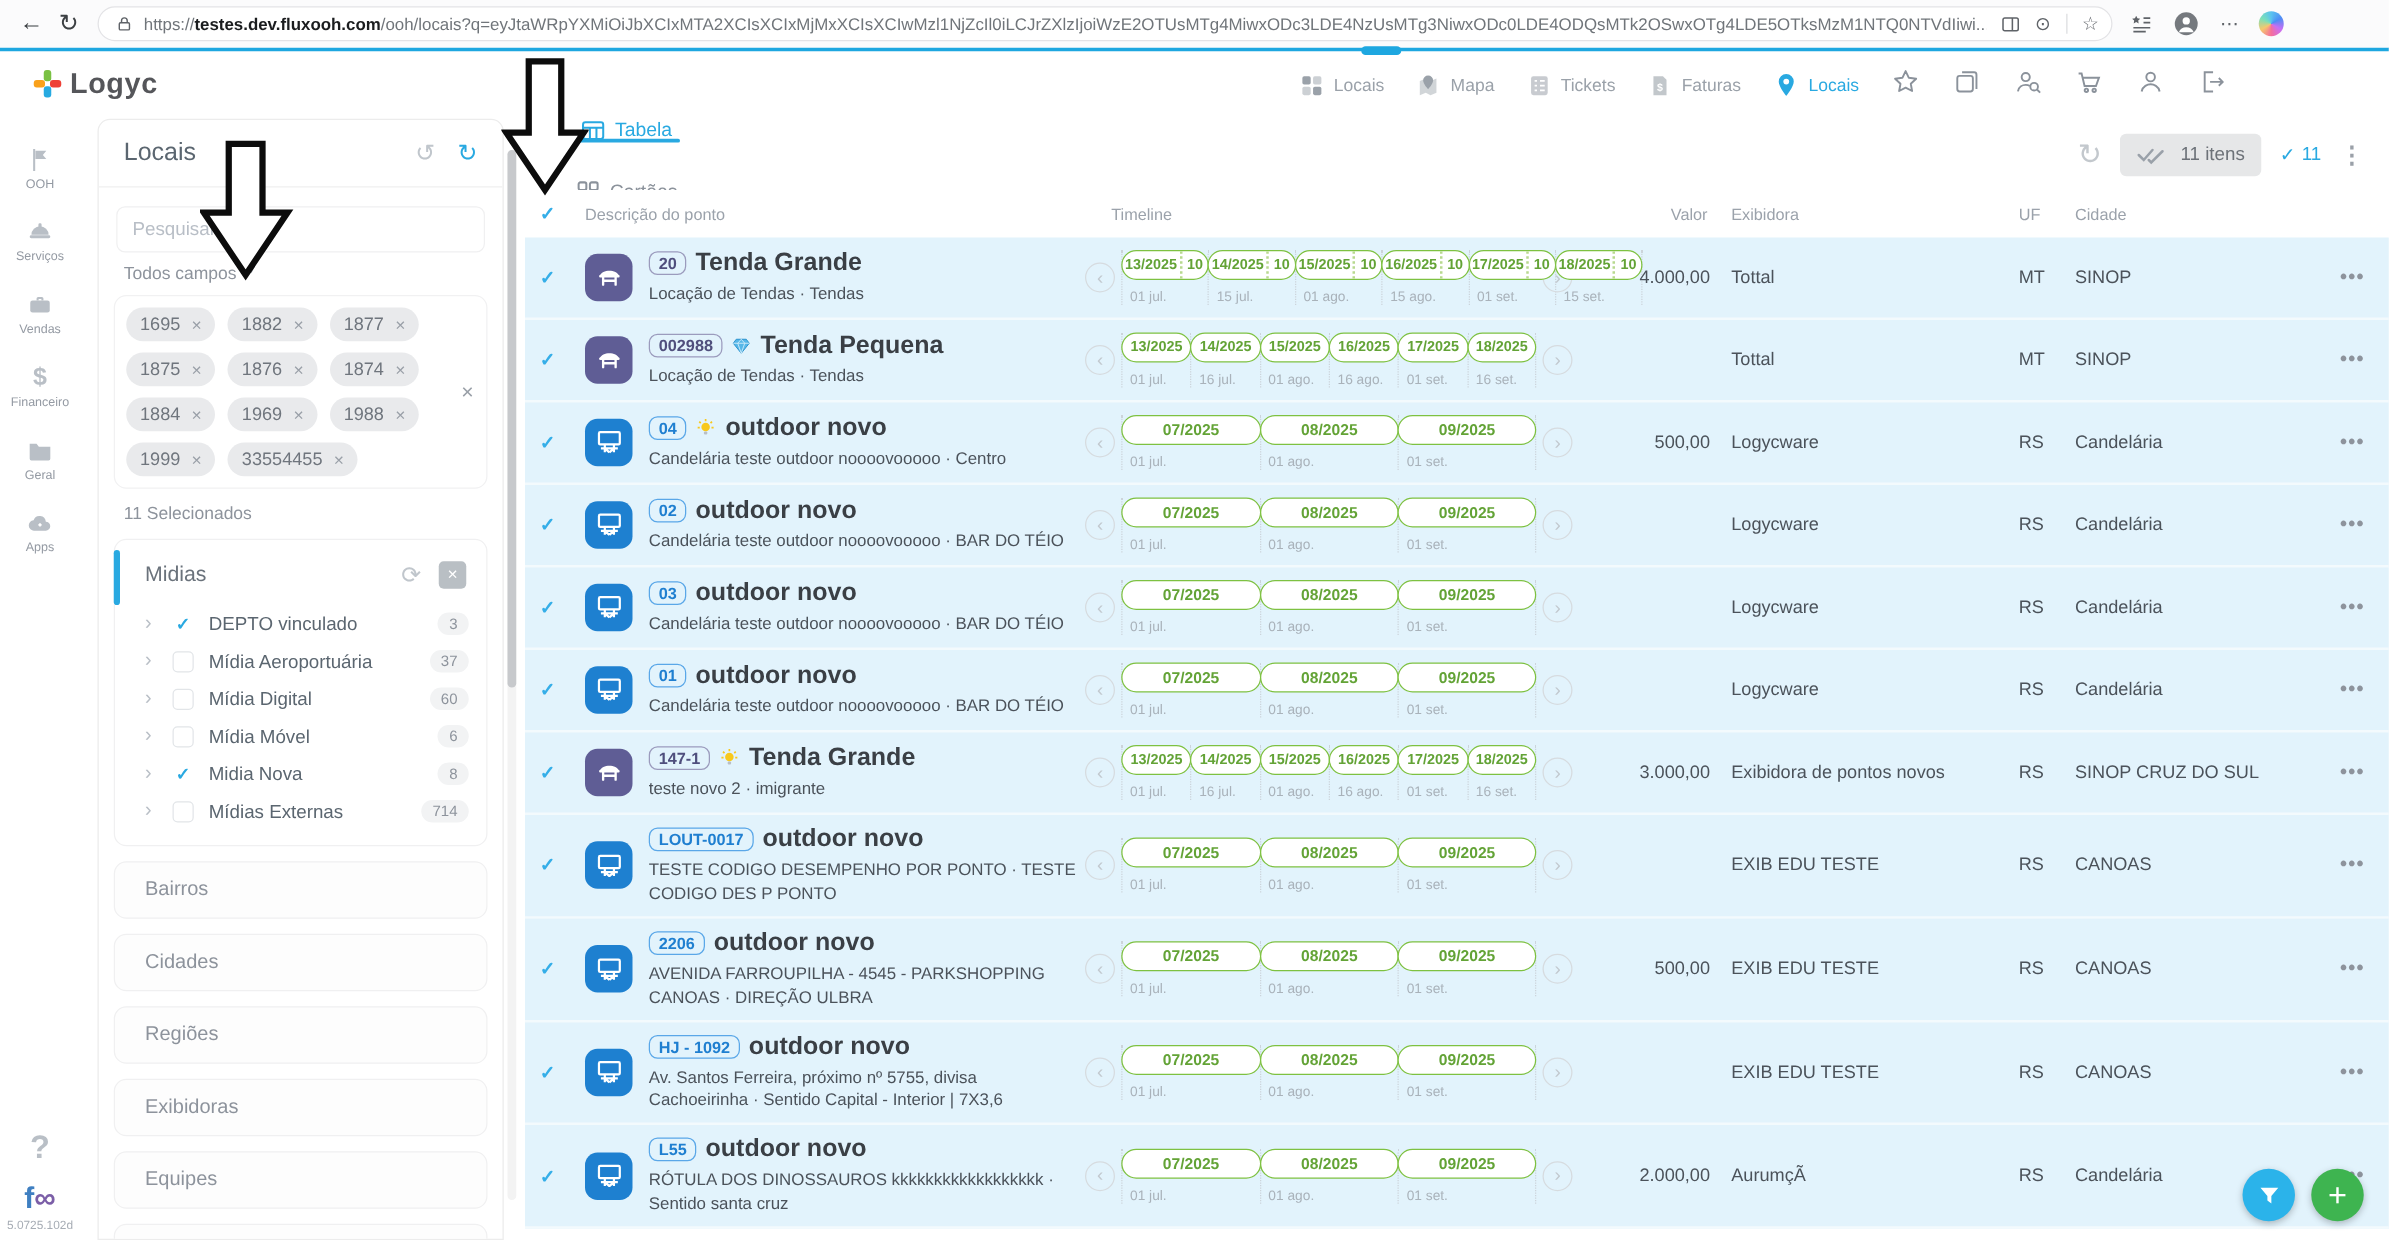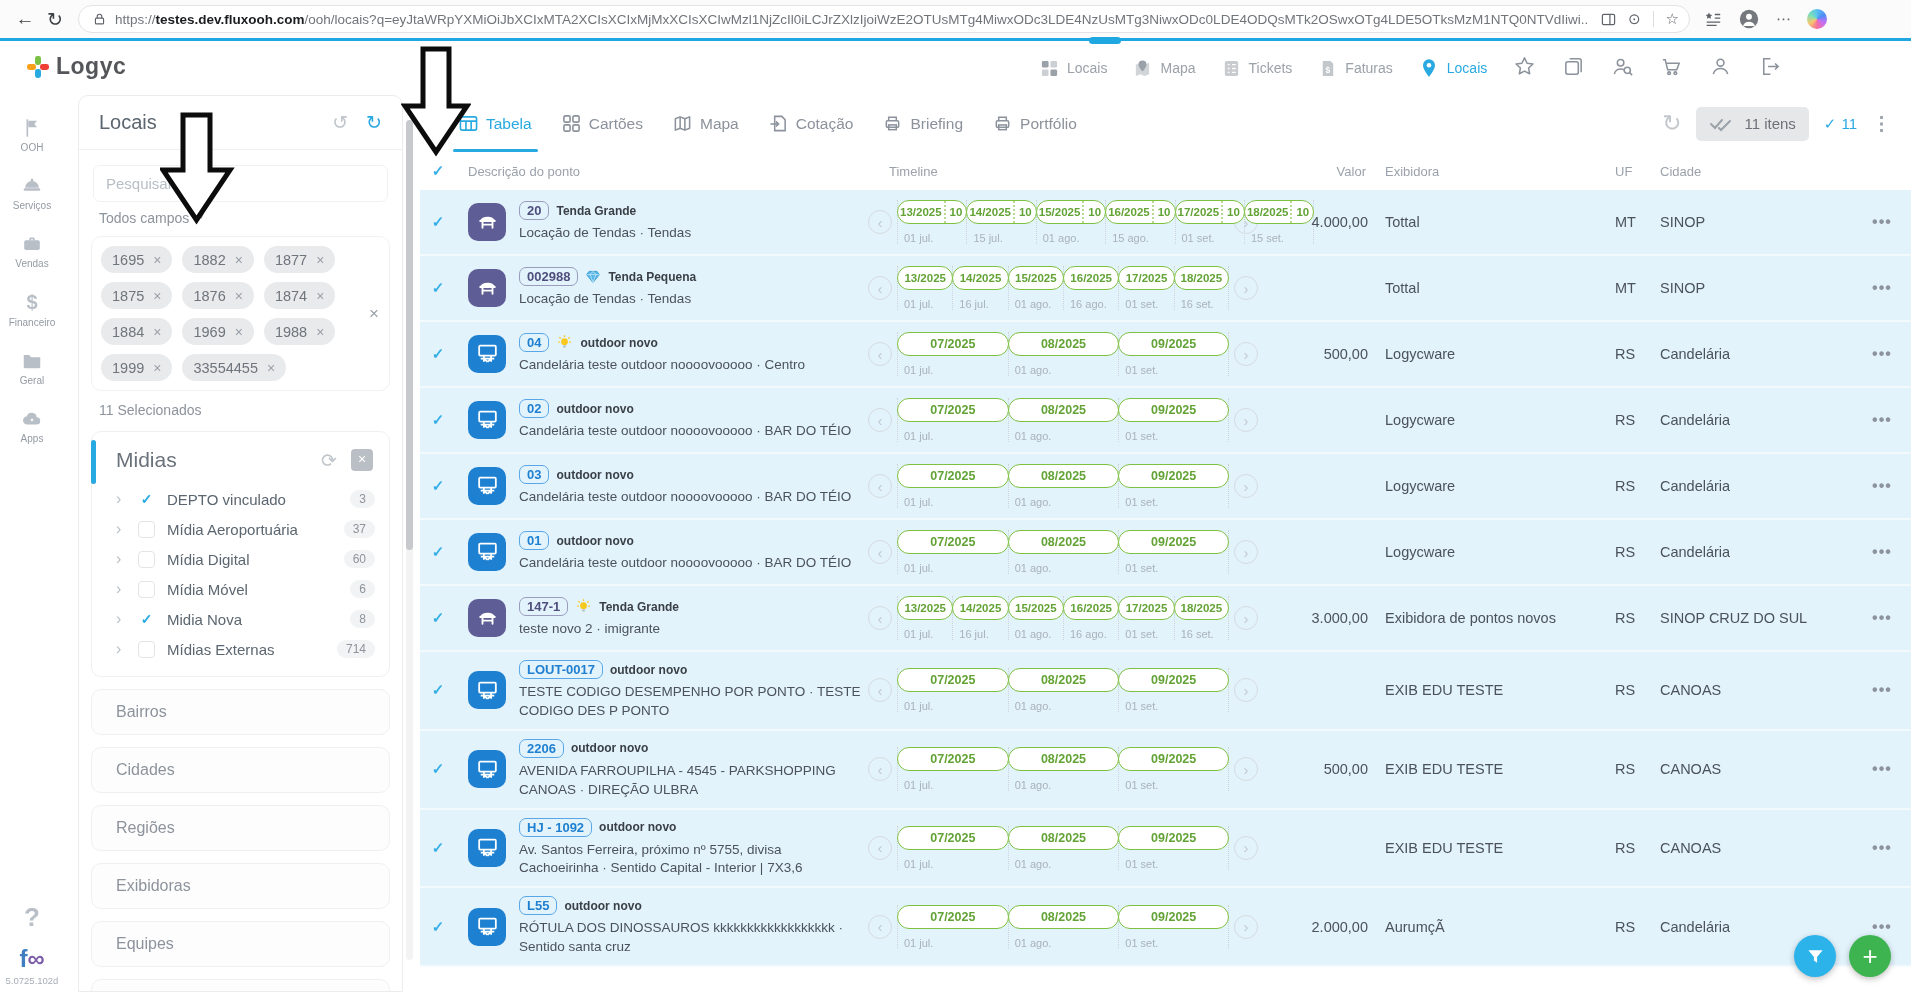--- a/index.html
+++ b/index.html
@@ -71,21 +71,21 @@
     display:flex; align-items:center; gap:9px; color:#6f757d; font-size:14.5px; cursor:pointer; }
   .chip-x { color:#9aa0a8; font-size:14px; }
   .clear-x { position:absolute; right:10px; top:50%; transform:translateY(-50%);
     color:#9aa0a8; font-size:17px; cursor:pointer; }
   .sel-label { padding:7px 20px 9px; color:#8d939c; font-size:14px; }
   .midias-card { margin:4px 12px 0; border:1px solid #f0f0f1; border-radius:10px;
     position:relative; padding:6px 0 12px; }
   .accent { position:absolute; left:-1px; top:8px; width:5px; height:44px;
     background:#29a9e1; border-radius:3px; }
   .m-header { display:flex; align-items:center; padding:10px 16px 12px 24px; }
-  .m-title { flex:1; color:#6a727b; font-size:21px; }
+  .m-title { flex:1; color:#6a727b; font-size:17px; }
   .xbtn { width:22px; height:22px; background:#b9bfc4; border-radius:4px; color:#fff;
     font-size:14px; text-align:center; line-height:21px; margin-left:14px; cursor:pointer; }
   .m-item { display:flex; align-items:center; padding:6px 14px 6px 24px; gap:12px; cursor:pointer; }
   .chev { color:#b9bfc6; font-size:16px; width:10px; }
   .cb { width:17px; height:17px; border:1px solid #e2e5e8; border-radius:4px;
     font-size:14px; color:#29a9e1; display:flex; align-items:center; justify-content:center;
     font-weight:bold; background:#fff; }
   .cb.on { border-color:transparent; }
   .m-label { flex:1; color:#5b6670; font-size:15px; }
   .m-count { background:#f2f3f4; border-radius:11px; padding:2px 9px; color:#8d939c; font-size:12px; }
@@ -93,21 +93,21 @@
     height:46px; display:flex; align-items:center; padding:0 24px; color:#8d939c;
     font-size:16px; background:#fdfdfd; cursor:pointer; }
   .panel-scrollbar { position:absolute; left:406px; top:120px; width:7px; height:840px;
     background:#f3f3f3; border-radius:4px; }
   .panel-scrollbar .thumb { width:7px; height:430px; background:#c7c9cc; border-radius:4px; cursor:grab; }
 
   
   .toolbar { position:absolute; left:420px; top:95px; width:1491px; height:57px;
     display:flex; align-items:center; background:#fff; }
   .funnel { margin-left:4px; cursor:pointer; }
-  .tabs { display:flex; gap:30px; margin-left:10px; height:100%; align-items:center; }
+  .tabs { display:flex; gap:30px; margin-left:10px; height:100%; align-items:center;flex-direction:column; }
   .tab { display:flex; align-items:center; gap:8px; color:#8b929b; font-size:15.5px;
     position:relative; height:100%; cursor:pointer; }
   .tab.active { color:#29a9e1; }
   .tab.active::after { content:""; position:absolute; bottom:0; left:-6px; right:-6px;
     height:3px; background:#29a9e1; border-radius:2px; }
   .tb-right { margin-left:auto; display:flex; align-items:center; gap:15px; padding-right:20px; }
   .tb-refresh { color:#c3c8cd; font-size:23px; cursor:pointer; }
   .items-chip { background:#e6e7e8; border-radius:5px; height:34px; display:flex;
     align-items:center; gap:9px; padding:0 13px; color:#6d7278; font-size:15px; cursor:pointer; }
   .sel-count { color:#29a9e1; font-size:15px; display:flex; align-items:center; gap:5px; }
@@ -131,21 +131,21 @@
   .c-desc { display:flex; align-items:center; gap:13px; padding-left:12px; }
   .p-icon { width:38px; height:38px; border-radius:10px; flex:0 0 38px;
     display:flex; align-items:center; justify-content:center; }
   .p-icon.tent { background:#5f5d95; }
   .p-icon.outdoor { background:#1e80d0; }
   .d-title { display:flex; align-items:center; gap:7px; }
   .code-chip { border:1.5px solid; border-radius:7px; padding:1px 7px; font-size:13px;
     font-weight:bold; white-space:nowrap; }
   .code-chip.tent { color:#4f4f7d; border-color:#9b9bbd; }
   .code-chip.outdoor { color:#1f7fd0; border-color:#5aa7e8; }
-  .d-title .t { font-weight:bold; color:#3a3f45; font-size:12px; white-space:nowrap; }
+  .d-title .t { font-weight:bold; color:#3a3f45; font-size:20px; white-space:nowrap; }
   .d-sub { color:#4b525a; font-size:13.5px; margin-top:4px; max-width:345px; line-height:1.4; }
   .c-tl { display:flex; align-items:center; gap:5px; }
   .chev-btn { width:24px; height:24px; border:1px solid #d6dbdf; border-radius:50%;
     color:#c2c9cf; display:flex; align-items:center; justify-content:center;
     font-size:15px; background:#fff0; cursor:pointer; flex:0 0 24px; }
   .tl-grid { width:332px; display:grid; grid-template-columns:repeat(var(--n),1fr); }
   .tl-col { border-left:1px dotted #ccd4da; }
   .tl-col:last-child { border-right:1px dotted #ccd4da; }
   .tl-chip { border:1.5px solid #7ec141; border-radius:12px; background:#fff;
     color:#63a336; font-weight:bold; font-size:12.5px; height:24px; display:flex;

